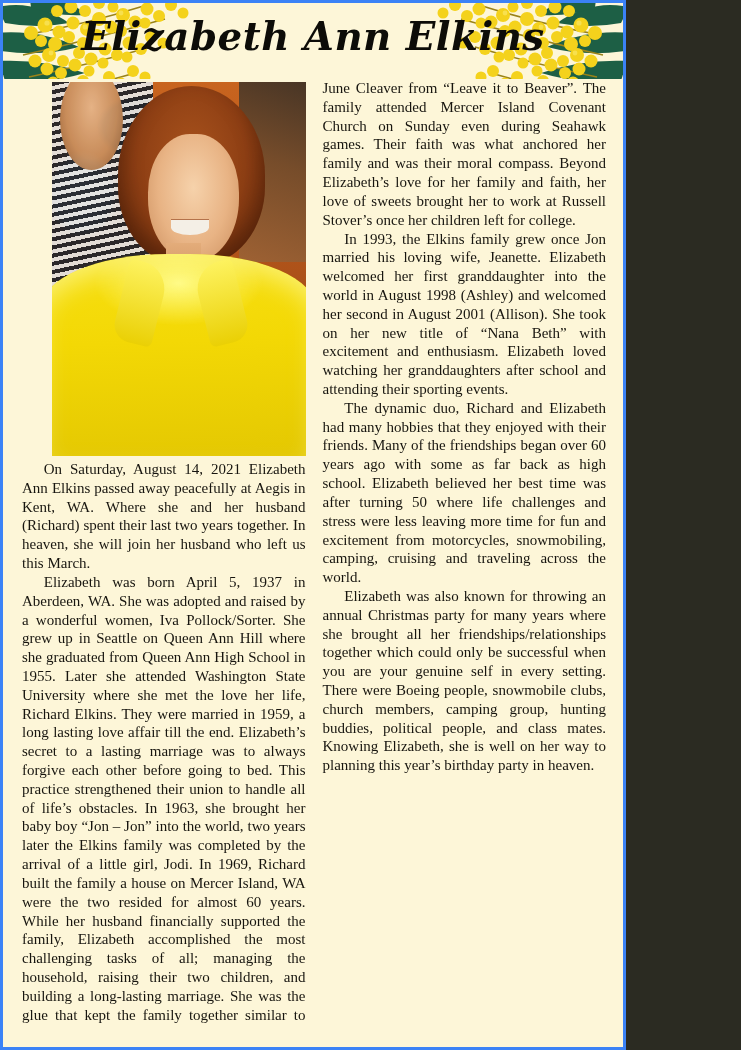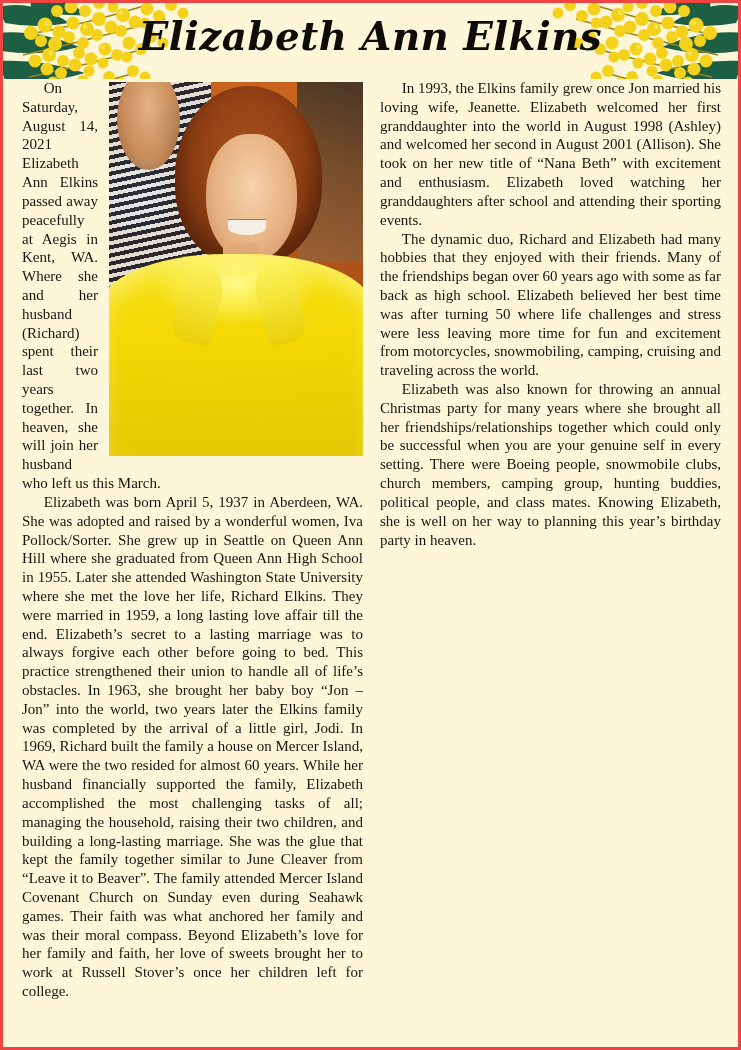--- a/index.html
+++ b/index.html
@@ -2,25 +2,25 @@
 <html><head>
 <meta charset="utf-8">
 <style>
   html, body {
     margin: 0;
     padding: 0;
     background: #2b2b22;
   }
   .page {
     position: relative;
-    width: 741px;
+    width: 626px;
     height: 1050px;
     box-sizing: border-box;
     background: #fdf6d8;
-    border: 3px solid #ef4444;
+    border: 3px solid #3b82f6;
     overflow: hidden;
     font-family: "Liberation Serif", "DejaVu Serif", serif;
     color: #17150f;
   }
 
   
   .masthead {
     position: relative;
     height: 76px;
     overflow: hidden;

